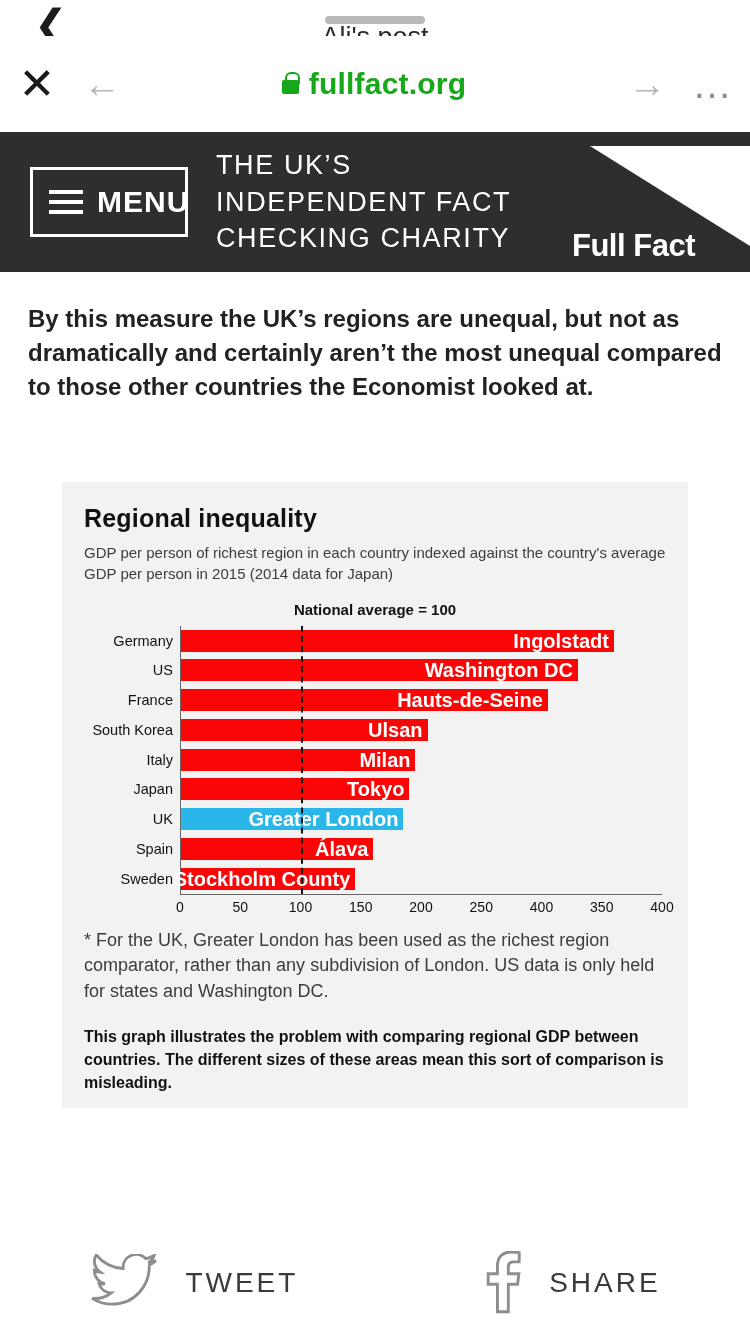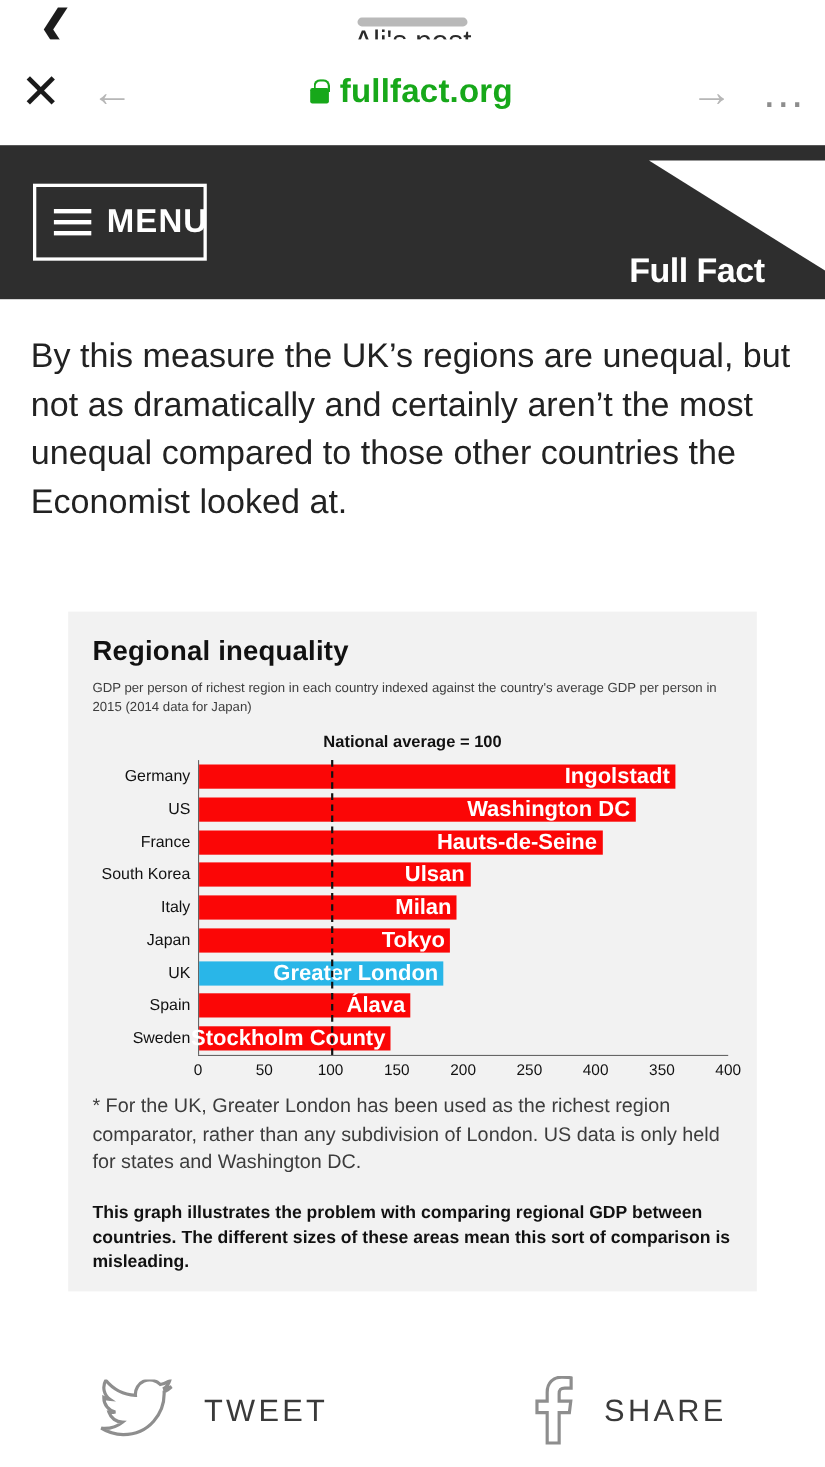--- a/index.html
+++ b/index.html
@@ -118,34 +118,34 @@
     color: #ffffff; font-size: 31px; font-weight: bold; letter-spacing: -0.5px;
     white-space: nowrap;
   }
 
   
   .article {
     padding: 30px 28px 0 28px;
     background: #ffffff;
   }
   .para {
-    font-size: 31px; line-height: 1.42; color: #222222;
+    font-size: 24px; line-height: 1.42; color: #222222; font-weight: bold;
   }
 
   
   .chart-card {
     margin: 78px 62px 0 62px;
     background: #f2f2f2;
     padding: 22px 22px 14px 22px;
   }
   .chart-title {
     font-size: 25px; font-weight: bold; color: #111; letter-spacing: 0.2px;
   }
   .chart-sub {
-    margin-top: 10px; font-size: 12px; color: #3d3d3d; line-height: 1.38;
+    margin-top: 10px; font-size: 15px; color: #3d3d3d; line-height: 1.38;
   }
   .chart-natavg {
     margin-top: 16px; text-align: center;
     font-size: 15px; font-weight: bold; color: #111;
   }
   .plot {
     position: relative;
     margin-top: 8px;
     height: 268px;
     padding-left: 96px;
@@ -240,20 +240,21 @@
 
     <div class="site-header">
       <div class="menu-btn">
         <span class="burger">
           <span></span>
             <span></span>
             <span></span>
         </span>
         <span class="menu-label">MENU</span>
       </div>
+      <div class="tagline">THE UK’S INDEPENDENT FACT CHECKING CHARITY</div>
       <div class="ff-logo">
         <div class="ff-tri"></div>
         <div class="ff-text">Full Fact</div>
       </div>
     </div>
 
     <div class="article">
       <p class="para">By this measure the UK’s regions are unequal, but not as dramatically and certainly aren’t the most unequal compared to those other countries the Economist looked at.</p>
     </div>
 

